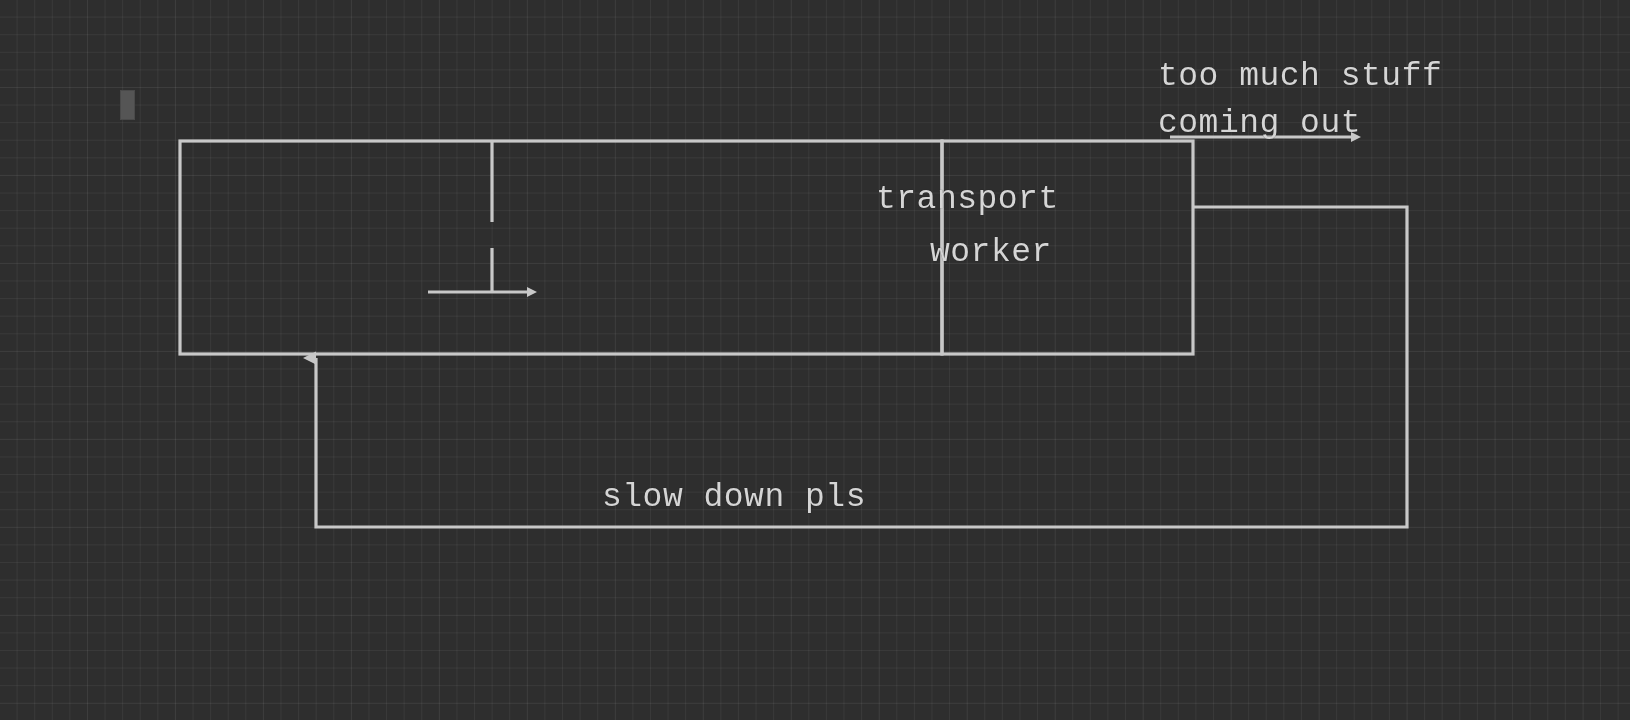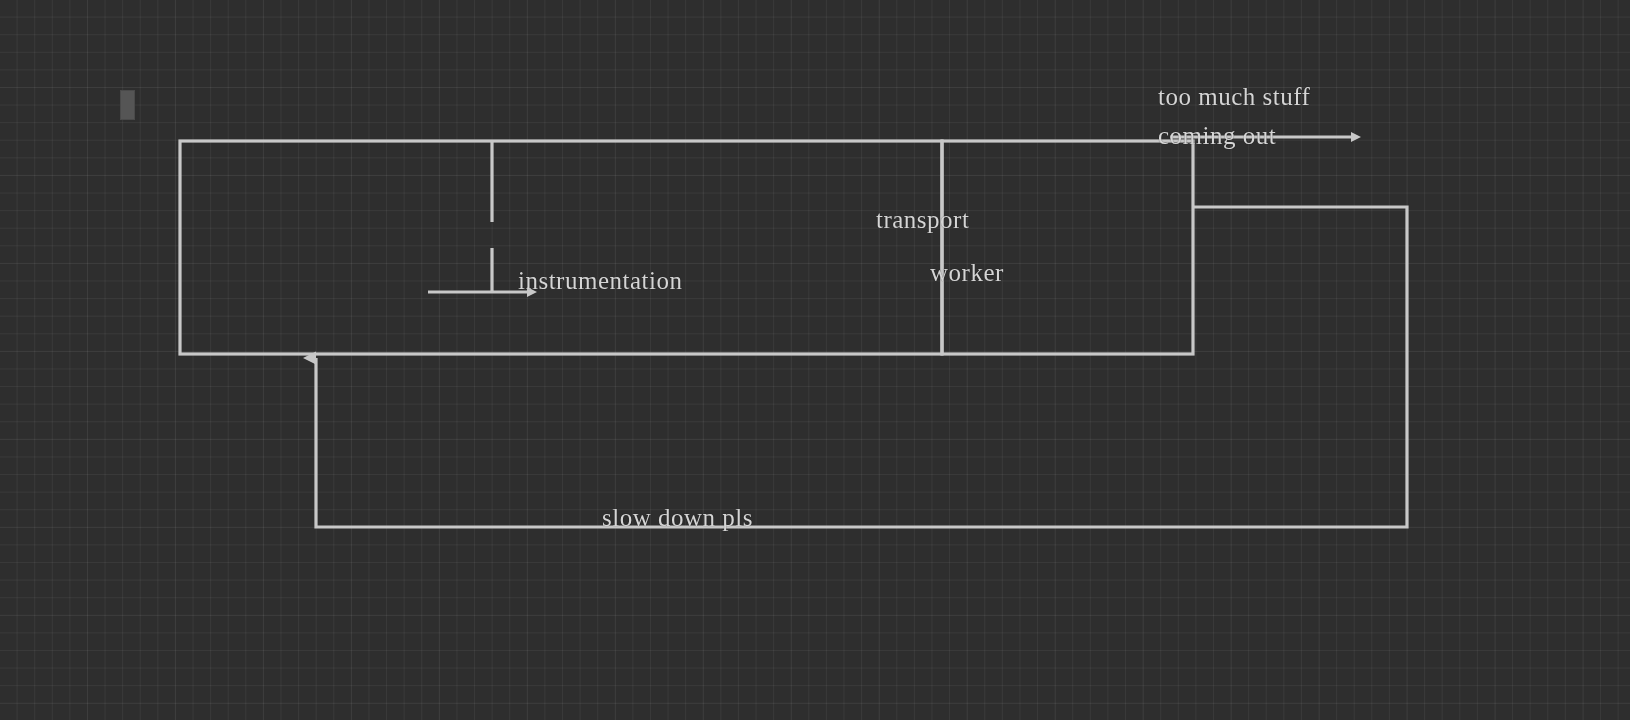--- a/index.html
+++ b/index.html
@@ -32,27 +32,26 @@
   }
   .svgroot {
     position: absolute;
     left: 0; top: 0;
     width: 1630px;
     height: 720px;
   }
   .lbl {
     position: absolute;
     color: #d5d5d5;
-    font-size: 25px;
+    font-size: 33px;
     line-height: 32px;
     letter-spacing: 0.5px;
     white-space: pre;
-    font-family: Liberation Serif, serif;
+    font-family: Liberation Mono, monospace;
     text-shadow: 0 0 1px rgba(0,0,0,0.6);
-    margin-top: 20px;
   }
   #cursor-marker {
     position: absolute;
     left: 120px;
     top: 90px;
     width: 13px;
     height: 28px;
     background: #555555;
     border: 1px solid #4a4a4a;
   }
@@ -84,26 +83,25 @@
     <line x1="492" y1="248" x2="492" y2="292" stroke="#c8c8c8" stroke-width="3.2"></line>
 
     <line x1="428" y1="292" x2="528" y2="292" stroke="#c8c8c8" stroke-width="3.2" marker-end="url(#arrowRight)"></line>
 
     <line x1="1170" y1="137" x2="1352" y2="137" stroke="#c8c8c8" stroke-width="3.2" marker-end="url(#arrowRight)"></line>
 
     <polyline points="1193,207 1407,207 1407,527 316,527 316,358" fill="none" stroke="#c8c8c8" stroke-width="3.2" marker-end="url(#arrowUp)"></polyline>
   </svg>
 
 
-  <div class="lbl" style="left:518px; top:245px;">instrumentation</div>
 
 
   <div class="lbl" style="left:876px; top:184px;">transport</div>
 
   <div class="lbl" style="left:930px; top:237px;">worker</div>
 
   <div class="lbl" style="left:1158px; top:61px;">too much stuff</div>
 
-  <div class="lbl" style="left:1158px; top:100px;">coming out</div>
+  <div class="lbl" style="left:1158px; top:108px;">coming out</div>
 
   <div class="lbl" style="left:602px; top:482px;">slow down pls</div>
 
 </div>
 
 </body></html>

